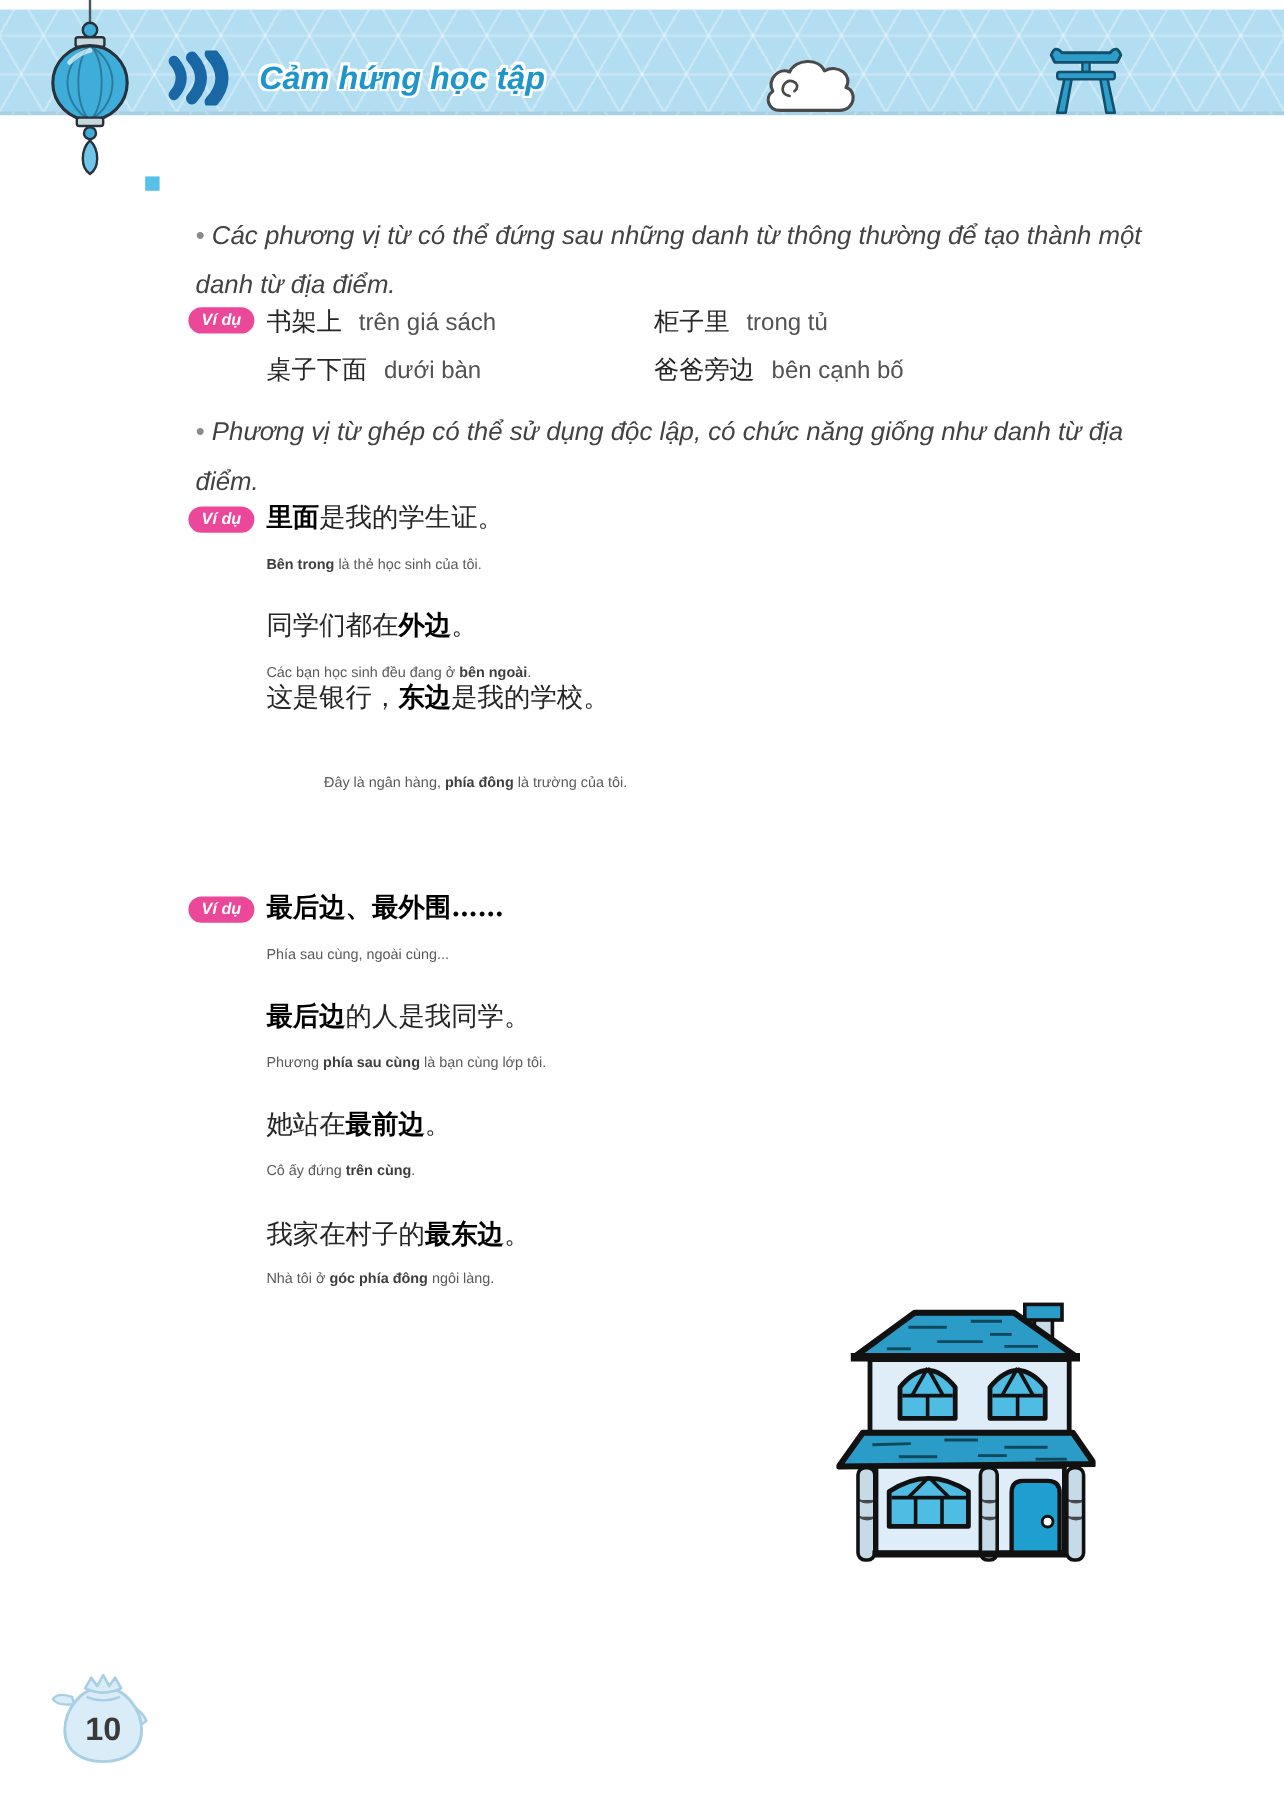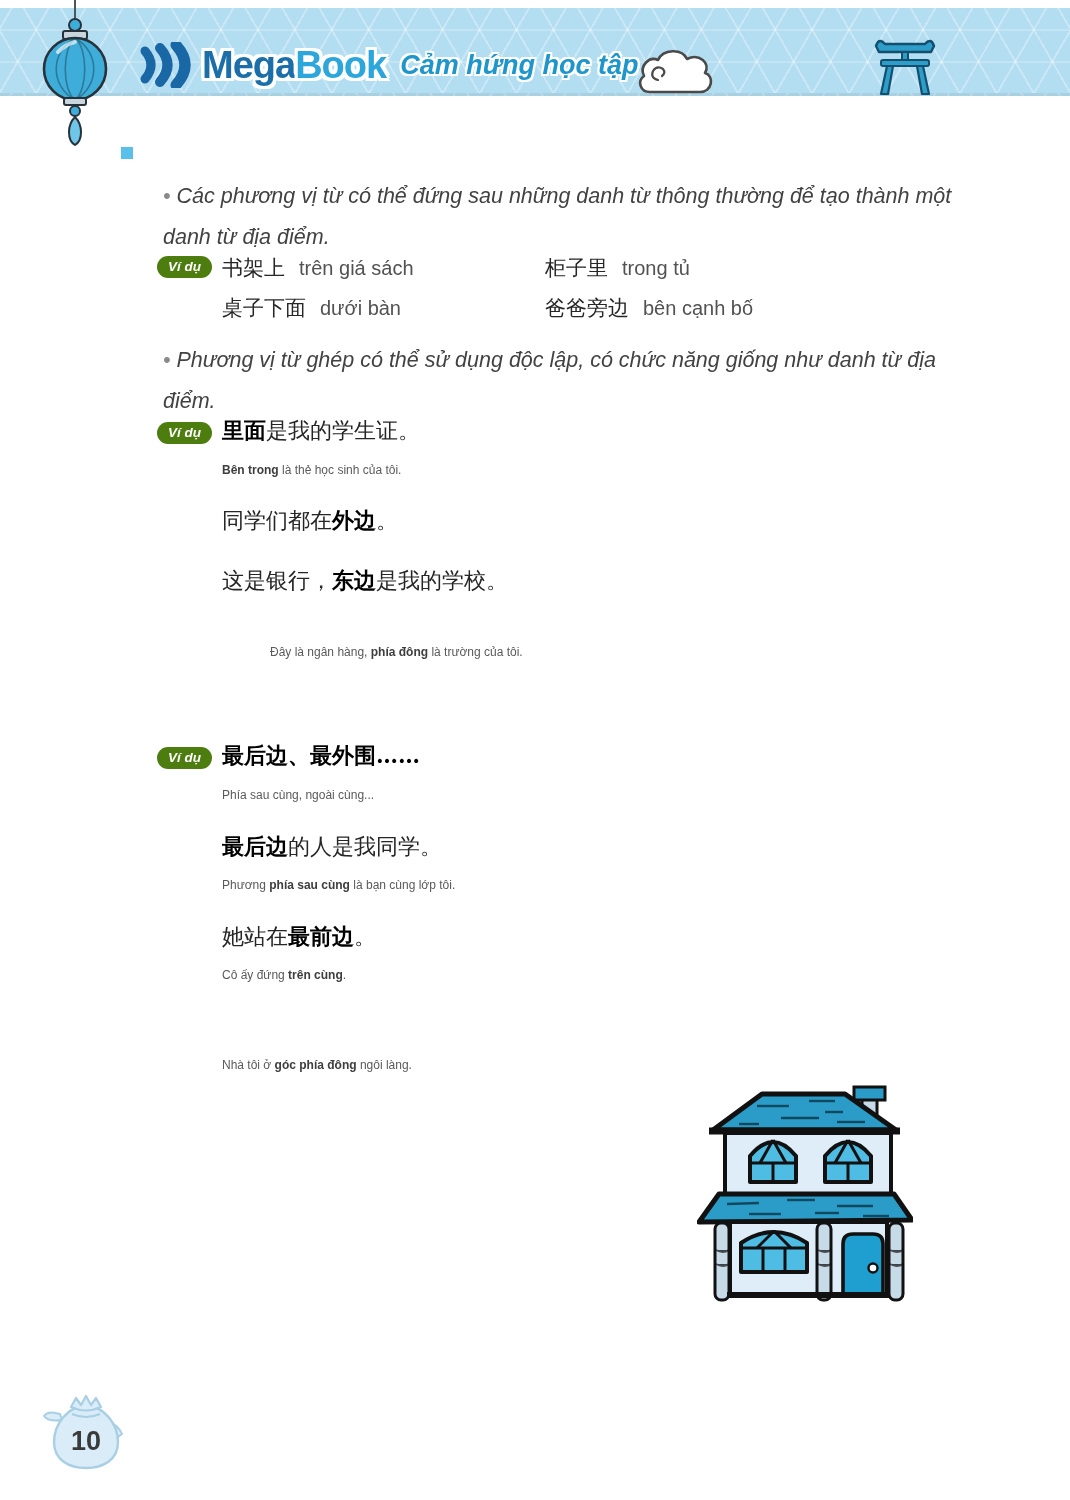--- a/index.html
+++ b/index.html
@@ -33,40 +33,39 @@
   .sq-bullet{position:absolute;left:121px;top:147px;width:12px;height:12px;background:#58c0e9;}
   .lead{font-size:21.5px;color:#3d3d3d;}
   .para{position:absolute;left:163px;width:812px;font-size:21.5px;line-height:41px;color:#424242;white-space:normal;font-style:italic;}
   .dot{color:#8a8a8a;margin-right:6px;}
   .cn{font-family:"DejaVu Serif",serif;font-size:22px;color:#262626;}
   .cn .b{font-weight:bold;color:#000;}
   .vi{font-size:12px;color:#5a5a5a;}
   .vi .b{font-weight:bold;color:#3e3e3e;}
   .pair .cn{margin-right:14px;font-size:21px;}
   .pair .vi{font-size:20px;color:#525252;}
-  .badge{position:absolute;background:#4d7c0f;color:#fff;font-size:13.5px;font-weight:bold;
+  .badge{position:absolute;background:#ec4899;color:#fff;font-size:13.5px;font-weight:bold;
          font-style:italic;border-radius:12px;padding:3px 11px;line-height:16px;}
 
   
   .house{position:absolute;left:697px;top:1082px;}
   .pouch{position:absolute;left:38px;top:1388px;}
 </style>
 </head>
 <body>
 
 <div class="page">
 
   <header class="band">
     <div class="logo">
       <svg class="chevrons" width="56" height="46" viewBox="0 0 56 46">
         <path d="M7,9 Q19,23 7,37" fill="none" stroke="#1a67a5" stroke-width="9" stroke-linecap="round"></path>
         <path d="M22,6 Q37,23 22,40" fill="none" stroke="#1a67a5" stroke-width="10" stroke-linecap="round"></path>
         <path d="M38,3 Q56,23 38,43" fill="none" stroke="#1a67a5" stroke-width="11" stroke-linecap="round"></path>
       </svg>
-      <span class="brand"><span class="mega">Mega</span><span class="book">Book</span></span>
       <span class="tagline">Cảm hứng học tập</span>
     </div>
     <svg class="cloud" width="84" height="52" viewBox="0 0 84 52">
       <path d="M14,46 C4,46 1,35 8,30 C3,20 13,10 22,14 C27,3 46,2 51,13 C63,7 75,17 69,27 C79,30 76,46 64,46 Z" fill="#ffffff" stroke="#4a4a4a" stroke-width="2.6" stroke-linejoin="round"></path>
       <path d="M22,34 Q14,32 17,25 Q21,19 27,23 Q30,27 26,30" fill="none" stroke="#4a4a4a" stroke-width="2.2" stroke-linecap="round"></path>
     </svg>
     <svg class="torii" width="66" height="64" viewBox="0 0 66 64">
       <path d="M4,12 Q7,3 13,10 L53,10 Q59,3 62,12 L59,18 L7,18 Z" fill="#2d9ec9" stroke="#14506e" stroke-width="2.4" stroke-linejoin="round"></path>
       <rect x="30" y="18" width="6" height="8" fill="#2d9ec9" stroke="#14506e" stroke-width="2"></rect>
       <rect x="9" y="26" width="48" height="6" rx="2" fill="#2d9ec9" stroke="#14506e" stroke-width="2"></rect>
@@ -98,36 +97,38 @@
   <div class="abs pair" style="left:545px;top:294px;"><span class="cn">爸爸旁边</span><span class="vi">bên cạnh bố</span></div>
 
   <div class="para" style="top:340px;"><span class="dot">•</span><span>Phương vị từ ghép có thể sử dụng độc lập, có chức năng giống như danh từ địa điểm.</span></div>
 
   <span class="badge" style="left:157px;top:422px;">Ví dụ</span>
 
   <div class="abs cn" style="left:222px;top:416px;"><span class="b">里面</span><span>是我的学生证。</span></div>
   <div class="abs vi" style="left:222px;top:463px;"><span class="b">Bên trong</span><span> là thẻ học sinh của tôi.</span></div>
 
   <div class="abs cn" style="left:222px;top:506px;"><span>同学们都在</span><span class="b">外边</span><span>。</span></div>
+  <div class="abs vi" style="left:222px;top:553px;"><span>Các bạn học sinh đều đang ở </span><span class="b">bên ngoài</span><span>.</span></div>
 
   <div class="abs cn" style="left:222px;top:566px;"><span>这是银行，</span><span class="b">东边</span><span>是我的学校。</span></div>
   <div class="abs vi" style="left:222px;top:645px;margin-left:48px;"><span>Đây là ngân hàng, </span><span class="b">phía đông</span><span> là trường của tôi.</span></div>
 
 
   <span class="badge" style="left:157px;top:747px;">Ví dụ</span>
 
   <div class="abs cn" style="left:222px;top:741px;"><span class="b">最后边、最外围……</span></div>
   <div class="abs vi" style="left:222px;top:788px;"><span>Phía sau cùng, ngoài cùng...</span></div>
 
   <div class="abs cn" style="left:222px;top:832px;"><span class="b">最后边</span><span>的人是我同学。</span></div>
   <div class="abs vi" style="left:222px;top:878px;"><span>Phương </span><span class="b">phía sau cùng</span><span> là bạn cùng lớp tôi.</span></div>
 
   <div class="abs cn" style="left:222px;top:922px;"><span>她站在</span><span class="b">最前边</span><span>。</span></div>
   <div class="abs vi" style="left:222px;top:968px;"><span>Cô ấy đứng </span><span class="b">trên cùng</span><span>.</span></div>
 
+  <div class="abs cn" style="left:222px;top:1014px;"><span>我家在村子的</span><span class="b">最东边</span><span>。</span></div>
   <div class="abs vi" style="left:222px;top:1058px;"><span>Nhà tôi ở </span><span class="b">góc phía đông</span><span> ngôi làng.</span></div>
 
   <svg class="house" width="216" height="222" viewBox="0 0 216 222">
 
     <rect x="165" y="16" width="15" height="36" fill="#c7dae8" stroke="#111" stroke-width="3"></rect>
     <rect x="157" y="5" width="31" height="13" fill="#2b9cc7" stroke="#111" stroke-width="3"></rect>
 
     <polygon points="65,12 148,12 199,48 16,48" fill="#2b9cc7" stroke="#111" stroke-width="5" stroke-linejoin="round"></polygon>
     <line x1="12" y1="49" x2="203" y2="49" stroke="#111" stroke-width="7"></line>
     <g stroke="#0c3a4d" stroke-width="2.4" opacity=".85">

